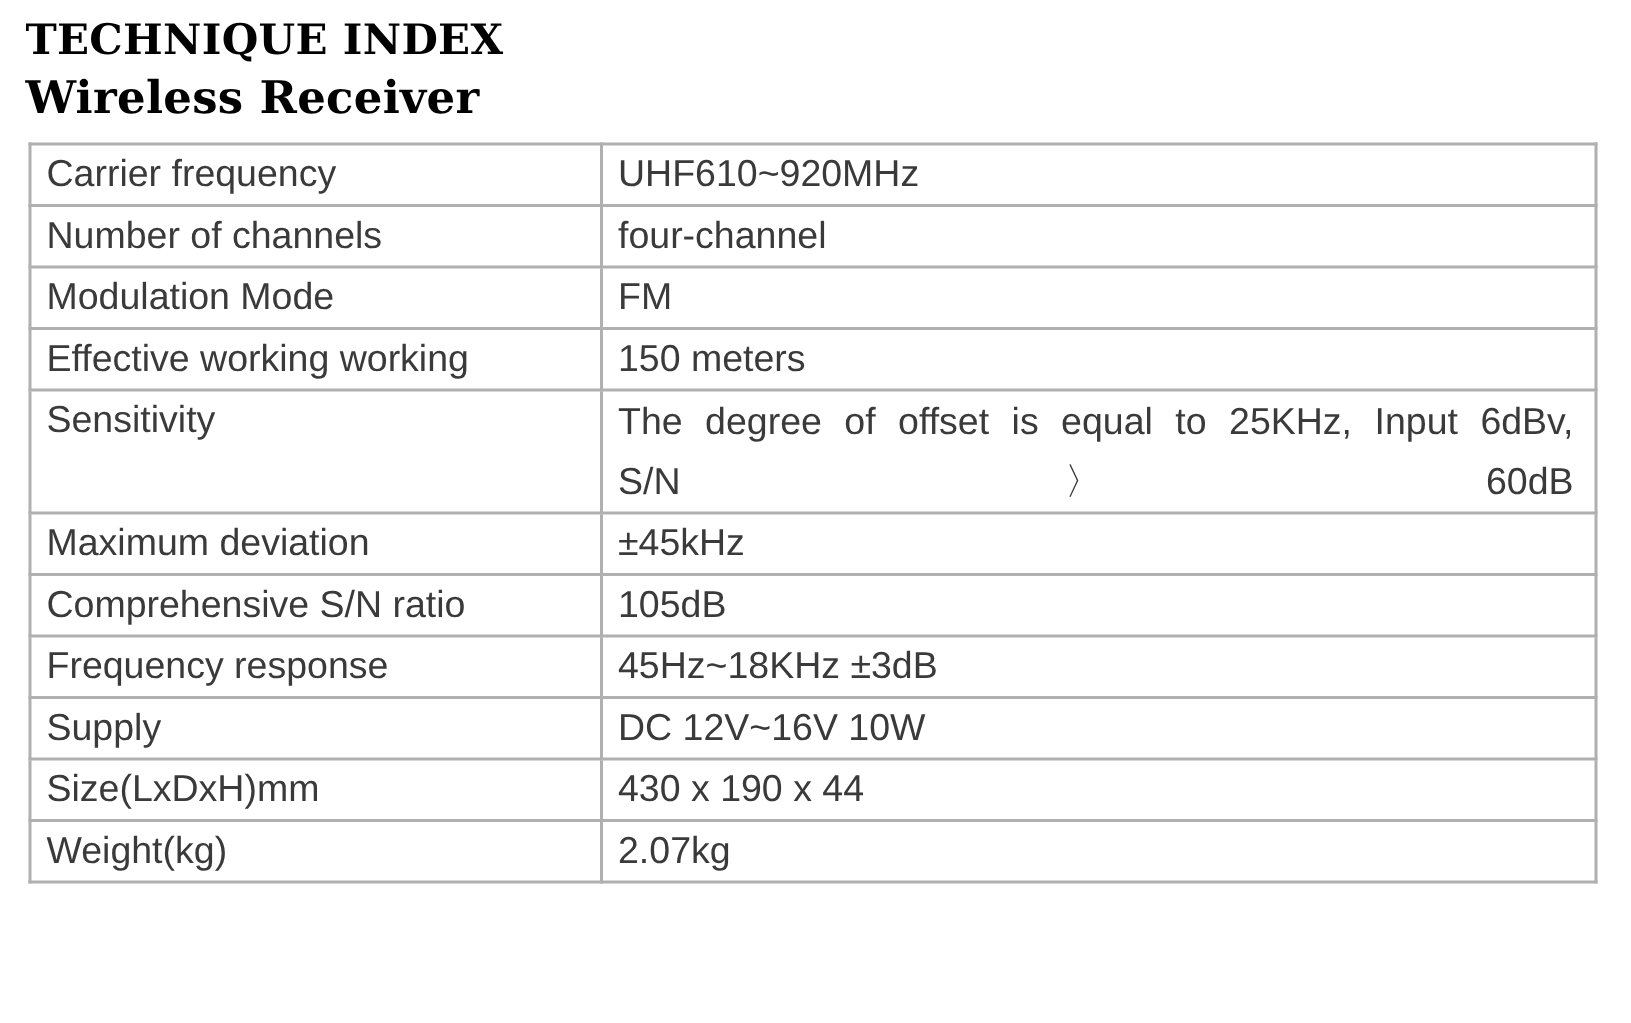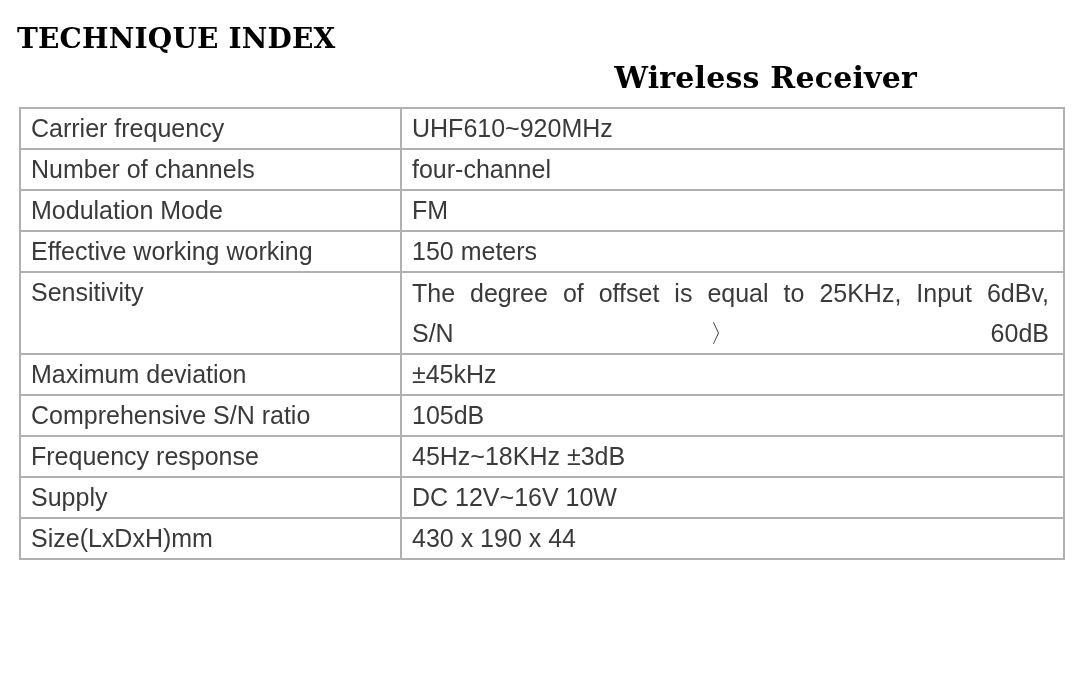--- a/index.html
+++ b/index.html
@@ -12,21 +12,21 @@
     height: 682px;
     font-family: "Liberation Sans", sans-serif;
     color: #3a3a3a;
     overflow: hidden;
     position: relative;
   }
 
   .page {
     position: absolute;
     left: 0;
-    top: 12px;
+    top: 0;
     width: 1087px;
     height: 543px;
   }
 
   
   .heading-block {
     position: absolute;
     left: 17px;
     top: 8px;
     width: 900px;
@@ -43,21 +43,20 @@
   }
   .doc-subtitle {
     font-family: "DejaVu Serif", "Liberation Serif", serif;
     font-weight: bold;
     font-size: 30px;
     line-height: 40px;
     letter-spacing: 0.2px;
     color: #000000;
     margin: 0;
     white-space: nowrap;
-    text-align: right;
   }
 
   
   .spec-table {
     position: absolute;
     left: 19px;
     top: 95px;
     width: 1044px;
     border-collapse: collapse;
     table-layout: fixed;
@@ -150,16 +149,20 @@
           <td class="value-cell">45Hz~18KHz  ±3dB</td>
         </tr>
         <tr>
           <td class="label-cell">Supply</td>
           <td class="value-cell">DC  12V~16V  10W</td>
         </tr>
         <tr>
           <td class="label-cell">Size(LxDxH)mm</td>
           <td class="value-cell">430 x 190 x 44</td>
         </tr>
+        <tr>
+          <td class="label-cell">Weight(kg)</td>
+          <td class="value-cell">2.07kg</td>
+        </tr>
       </tbody>
   </table>
 
 </div>
 
 </body></html>

